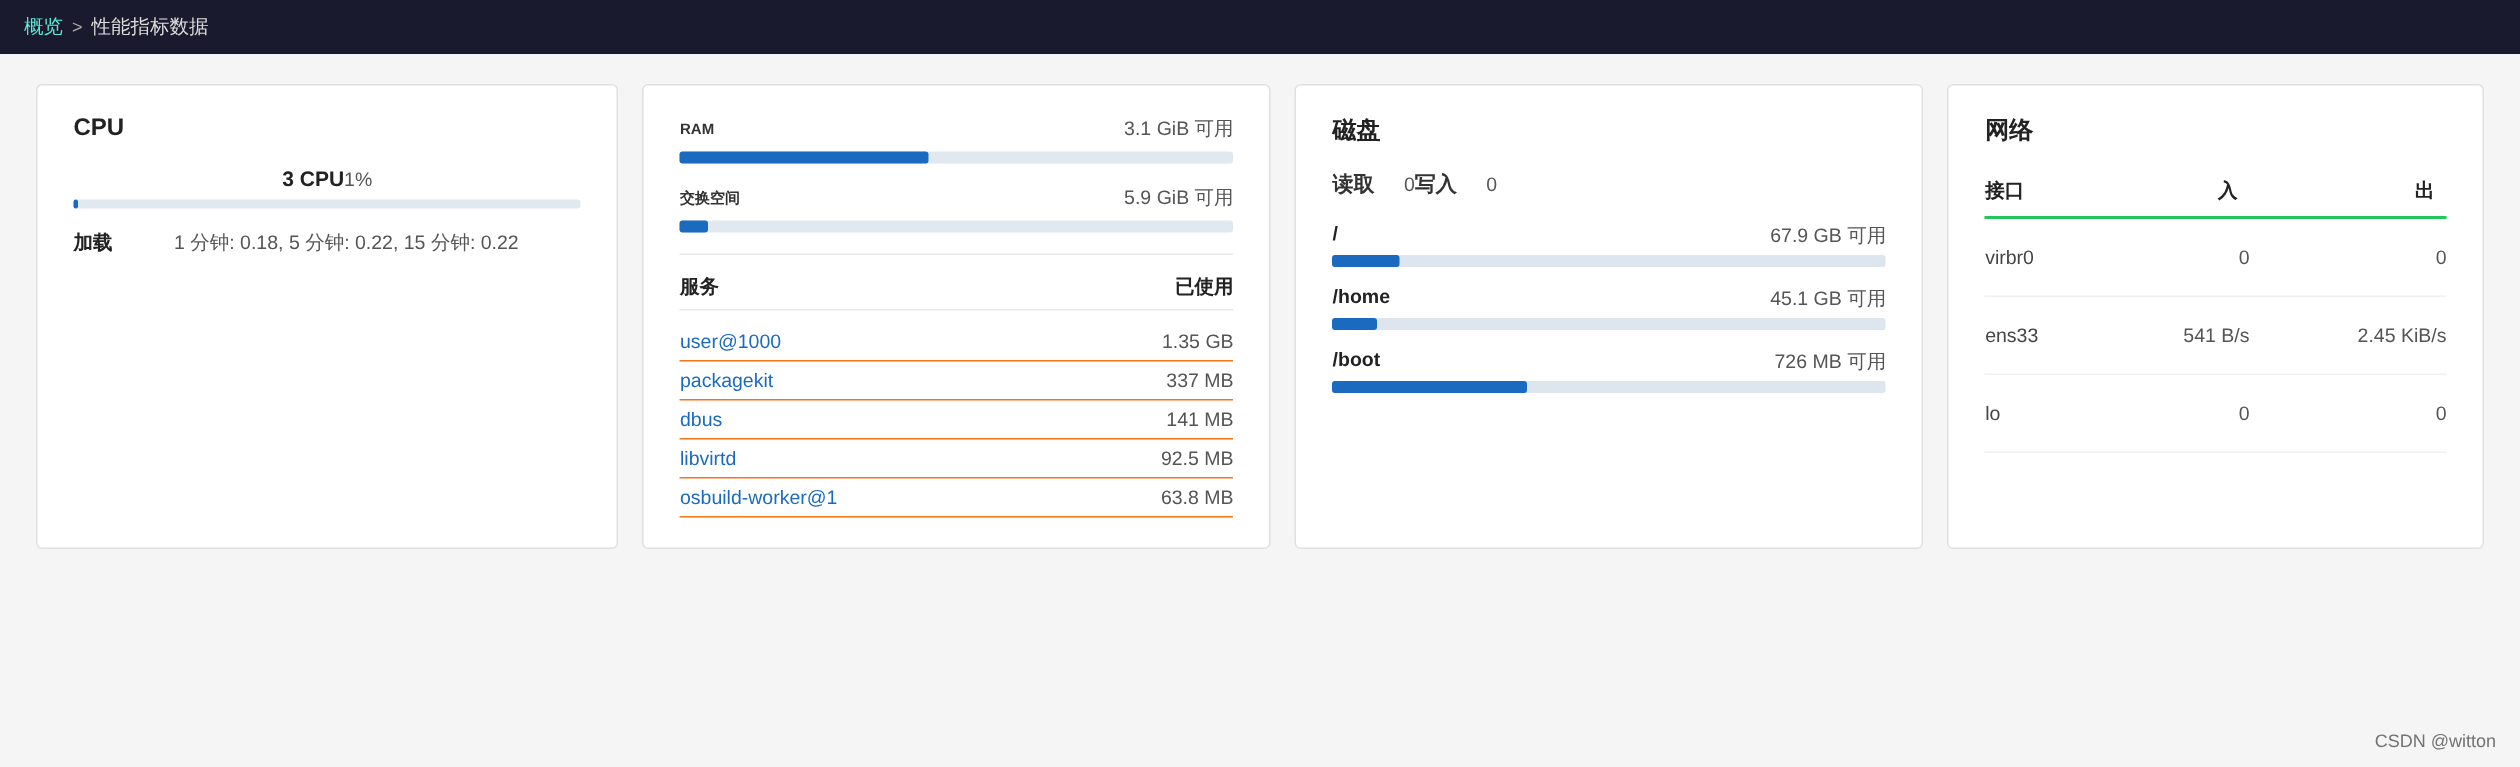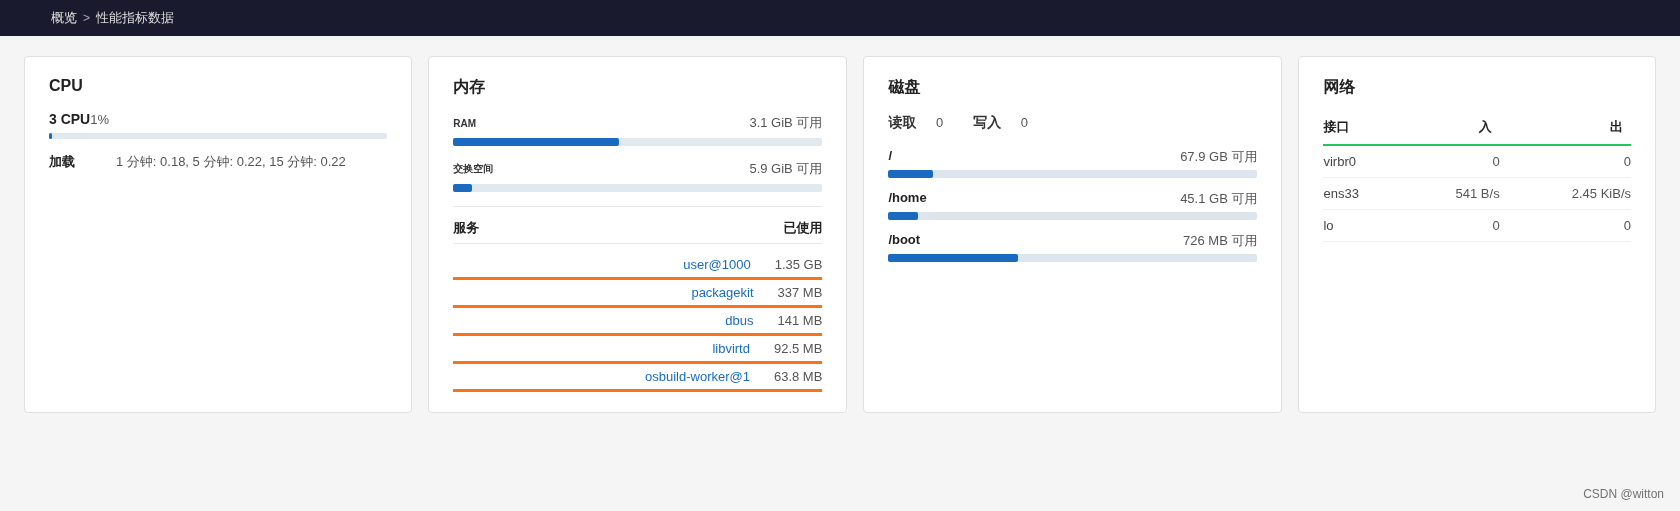--- a/index.html
+++ b/index.html
@@ -18,23 +18,22 @@
       padding: 0 16px;
     }
     .breadcrumb {
       display: flex;
       align-items: center;
       gap: 6px;
       color: #ccc;
       font-size: 13px;
     }
     .breadcrumb .link {
-      color: #e5e5e5;
+      color: #5eead4;
       cursor: pointer;
-      margin-left: 35px;
     }
     .breadcrumb .sep {
       color: #aaa;
       font-size: 12px;
     }
     .breadcrumb .current {
       color: #ddd;
     }
     .main-content {
       padding: 20px 24px;
@@ -56,21 +55,21 @@
       margin-bottom: 16px;
     }
     .cpu-card { flex: 1.1; }
     .mem-card { flex: 1.2; }
     .disk-card { flex: 1.2; }
     .net-card { flex: 1; }
 
     
     .cpu-row {
       display: flex;
-      justify-content: flex-start;
+      justify-content: center;
       align-items: center;
       margin-bottom: 6px;
     }
     .cpu-label {
       font-weight: bold;
       font-size: 14px;
       color: #222;
     }
     .cpu-percent {
       font-size: 13px;
@@ -142,38 +141,37 @@
       justify-content: space-between;
       font-weight: bold;
       font-size: 13px;
       color: #222;
       margin-bottom: 8px;
       padding-bottom: 6px;
       border-bottom: 1px solid #e8e8e8;
     }
     .service-row {
       display: flex;
-      justify-content: flex-end;
+      justify-content: space-between;
       padding: 5px 0;
-      border-bottom: 3px solid #f97316;
+      border-bottom: 1px solid #f97316;
       font-size: 13px;
       gap: 24px;
     }
     .service-name {
       color: #1a6bbf;
       cursor: pointer;
     }
     .service-val {
       color: #555;
     }
 
     
     .disk-header-row {
       display: flex;
-      gap: 30px;
       margin-bottom: 16px;
       font-size: 13px;
     }
     .disk-stat-label {
       font-weight: bold;
       font-size: 14px;
       margin-right: 16px;
       display: inline-block;
     }
     .disk-stat-val {
@@ -219,21 +217,21 @@
       text-align: left;
       padding: 4px 8px 8px 0;
       color: #222;
       font-size: 13px;
       border-bottom: 2px solid #22c55e;
     }
     .net-table th:not(:first-child) {
       text-align: right;
     }
     .net-table td {
-      padding: 8px 0;
+      padding: 18px 0;
       border-bottom: 1px solid #f0f0f0;
       color: #444;
     }
     .net-table td:not(:first-child) {
       text-align: right;
       color: #555;
     }
     .net-table td:first-child {
       font-weight: 500;
     }
@@ -269,21 +267,20 @@
     <div class="progress-bar-bg">
       <div class="progress-bar-fill" style="width: 1%;"></div>
     </div>
     <div class="cpu-load">
       <span class="cpu-load-label">加载</span>
       <span class="cpu-load-values">1 分钟: 0.18, 5 分钟: 0.22, 15 分钟: 0.22</span>
     </div>
   </div>
 
   <div class="card mem-card">
-    <div class="card-title">内存</div>
 
     <div class="mem-row">
       <span class="mem-label">RAM</span>
       <span class="mem-avail">3.1 GiB 可用</span>
     </div>
     <div class="mem-bar-bg">
       <div class="mem-bar-fill" style="width: 45%;"></div>
     </div>
 
     <div class="mem-row">

